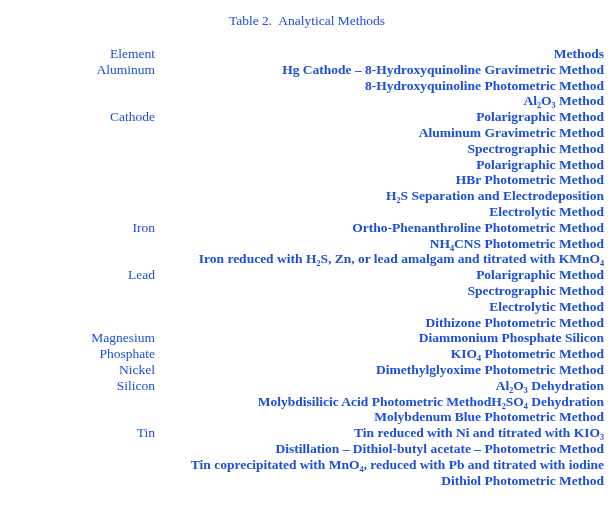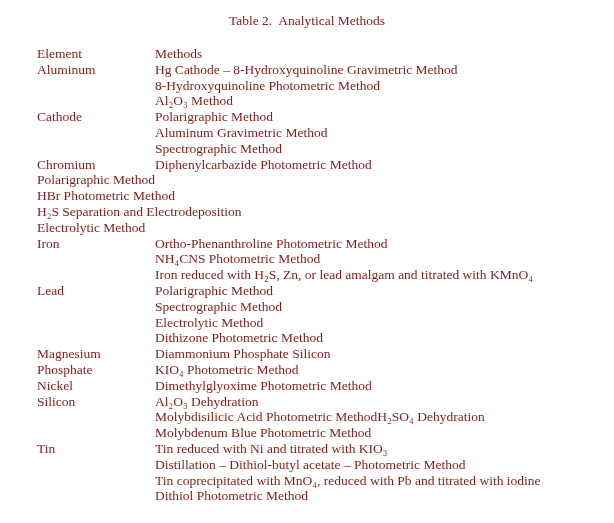--- a/index.html
+++ b/index.html
@@ -21,41 +21,43 @@
     padding-top: 13px;
     text-align: center;
     line-height: 16px;
     white-space: pre; 
   }
   .methods-table {
     margin-top: 17px;
     margin-left: 37px;
     margin-right: 10px;
     line-height: 15.8px;
+    text-align: right;
   }
   .row {
     display: flex;
     align-items: flex-start;
   }
   .cell-element {
     width: 118px;
     flex-shrink: 0;
     white-space: nowrap;
   }
   .cell-methods {
     flex: 1;
+    font-weight: bold;
   }
   .method-line {
     white-space: nowrap;
   }
 </style>
 </head>
 <body>
 
-<div class="page" style="background: rgb(255, 255, 255); color: #7f1d1d;">
+<div class="page" style="background: rgb(255, 255, 255); color: #1d4ed8;">
   <div class="title">Table 2.  Analytical Methods</div>
 
   <div class="methods-table">
     <div class="row">
       <div class="cell-element">Element</div>
       <div class="cell-methods">Methods</div>
     </div>
     <div id="table-rows">
         <div class="row">
           <div class="cell-element">Aluminum</div>
@@ -64,26 +66,20 @@
             <div class="method-line">8-Hydroxyquinoline Photometric Method</div>
             <div class="method-line">Al₂O₃ Method</div>
           </div>
         </div>
         <div class="row">
           <div class="cell-element">Cathode</div>
           <div class="cell-methods">
             <div class="method-line">Polarigraphic Method</div>
             <div class="method-line">Aluminum Gravimetric Method</div>
             <div class="method-line">Spectrographic Method</div>
-          </div>
-        </div>
-        <div class="row">
-          <div class="cell-element">Chromium</div>
-          <div class="cell-methods">
-            <div class="method-line">Diphenylcarbazide Photometric Method</div>
           </div>
         </div>
         <div class="row">
           <div class="cell-methods">
             <div class="method-line">Polarigraphic Method</div>
             <div class="method-line">HBr Photometric Method</div>
             <div class="method-line">H₂S Separation and Electrodeposition</div>
             <div class="method-line">Electrolytic Method</div>
           </div>
         </div>

